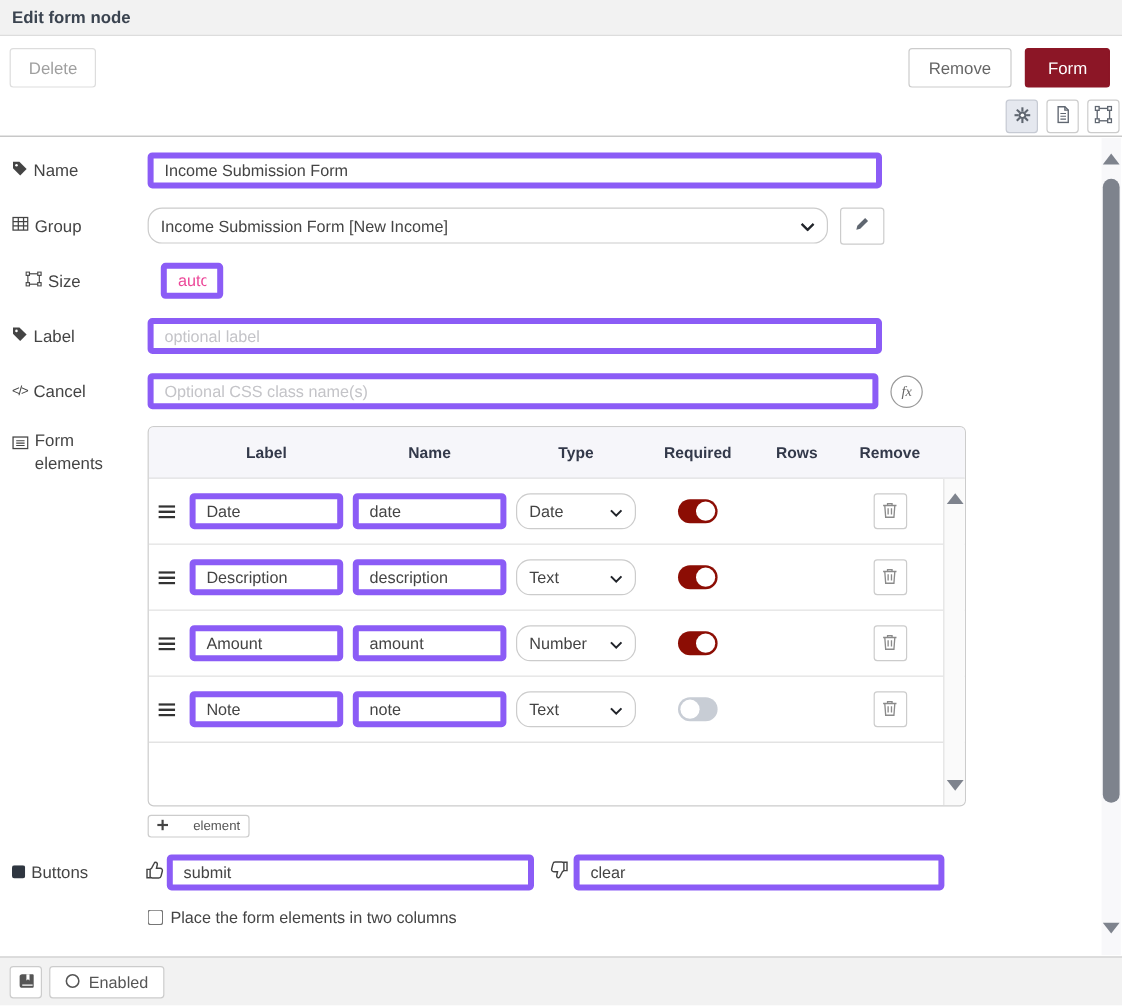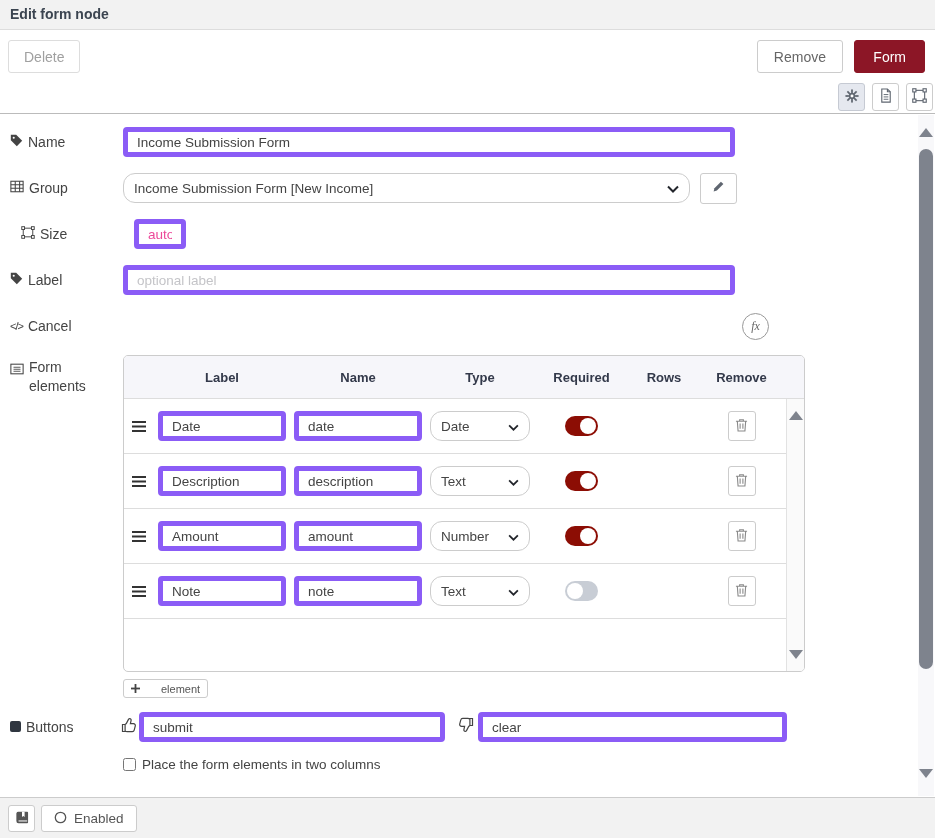--- a/index.html
+++ b/index.html
@@ -243,20 +243,21 @@
         <span>Label</span>
       </div>
       <input class="tin" style="position: absolute; left: 123px; width: 612px;" placeholder="optional label">
     </div>
 
     <div class="frow" style="top:196px; width:100%;">
       <div class="flabel">
         <span style="font-size:11px; color:#444; letter-spacing:-1px;">&lt;/&gt;</span>
         <span>Cancel</span>
       </div>
+      <input class="tin" style="position: absolute; left: 123px; width: 609px;" placeholder="Optional CSS class name(s)">
       <button class="fxbtn" style="position:absolute; left:742px;">
         <span>fx</span>
       </button>
     </div>
 
     <div class="flabel" style="top:243px; align-items:flex-start; line-height:19px;">
       <span style="margin-top:3px;">
         <svg width="14" height="12" viewBox="0 0 16 13" fill="none" stroke="#444" stroke-width="1.2">
           <rect x="1" y="1" width="14" height="11"></rect>
             <path d="M4 4.5h8M4 6.8h8M4 9.1h8" stroke-width="1"></path>

